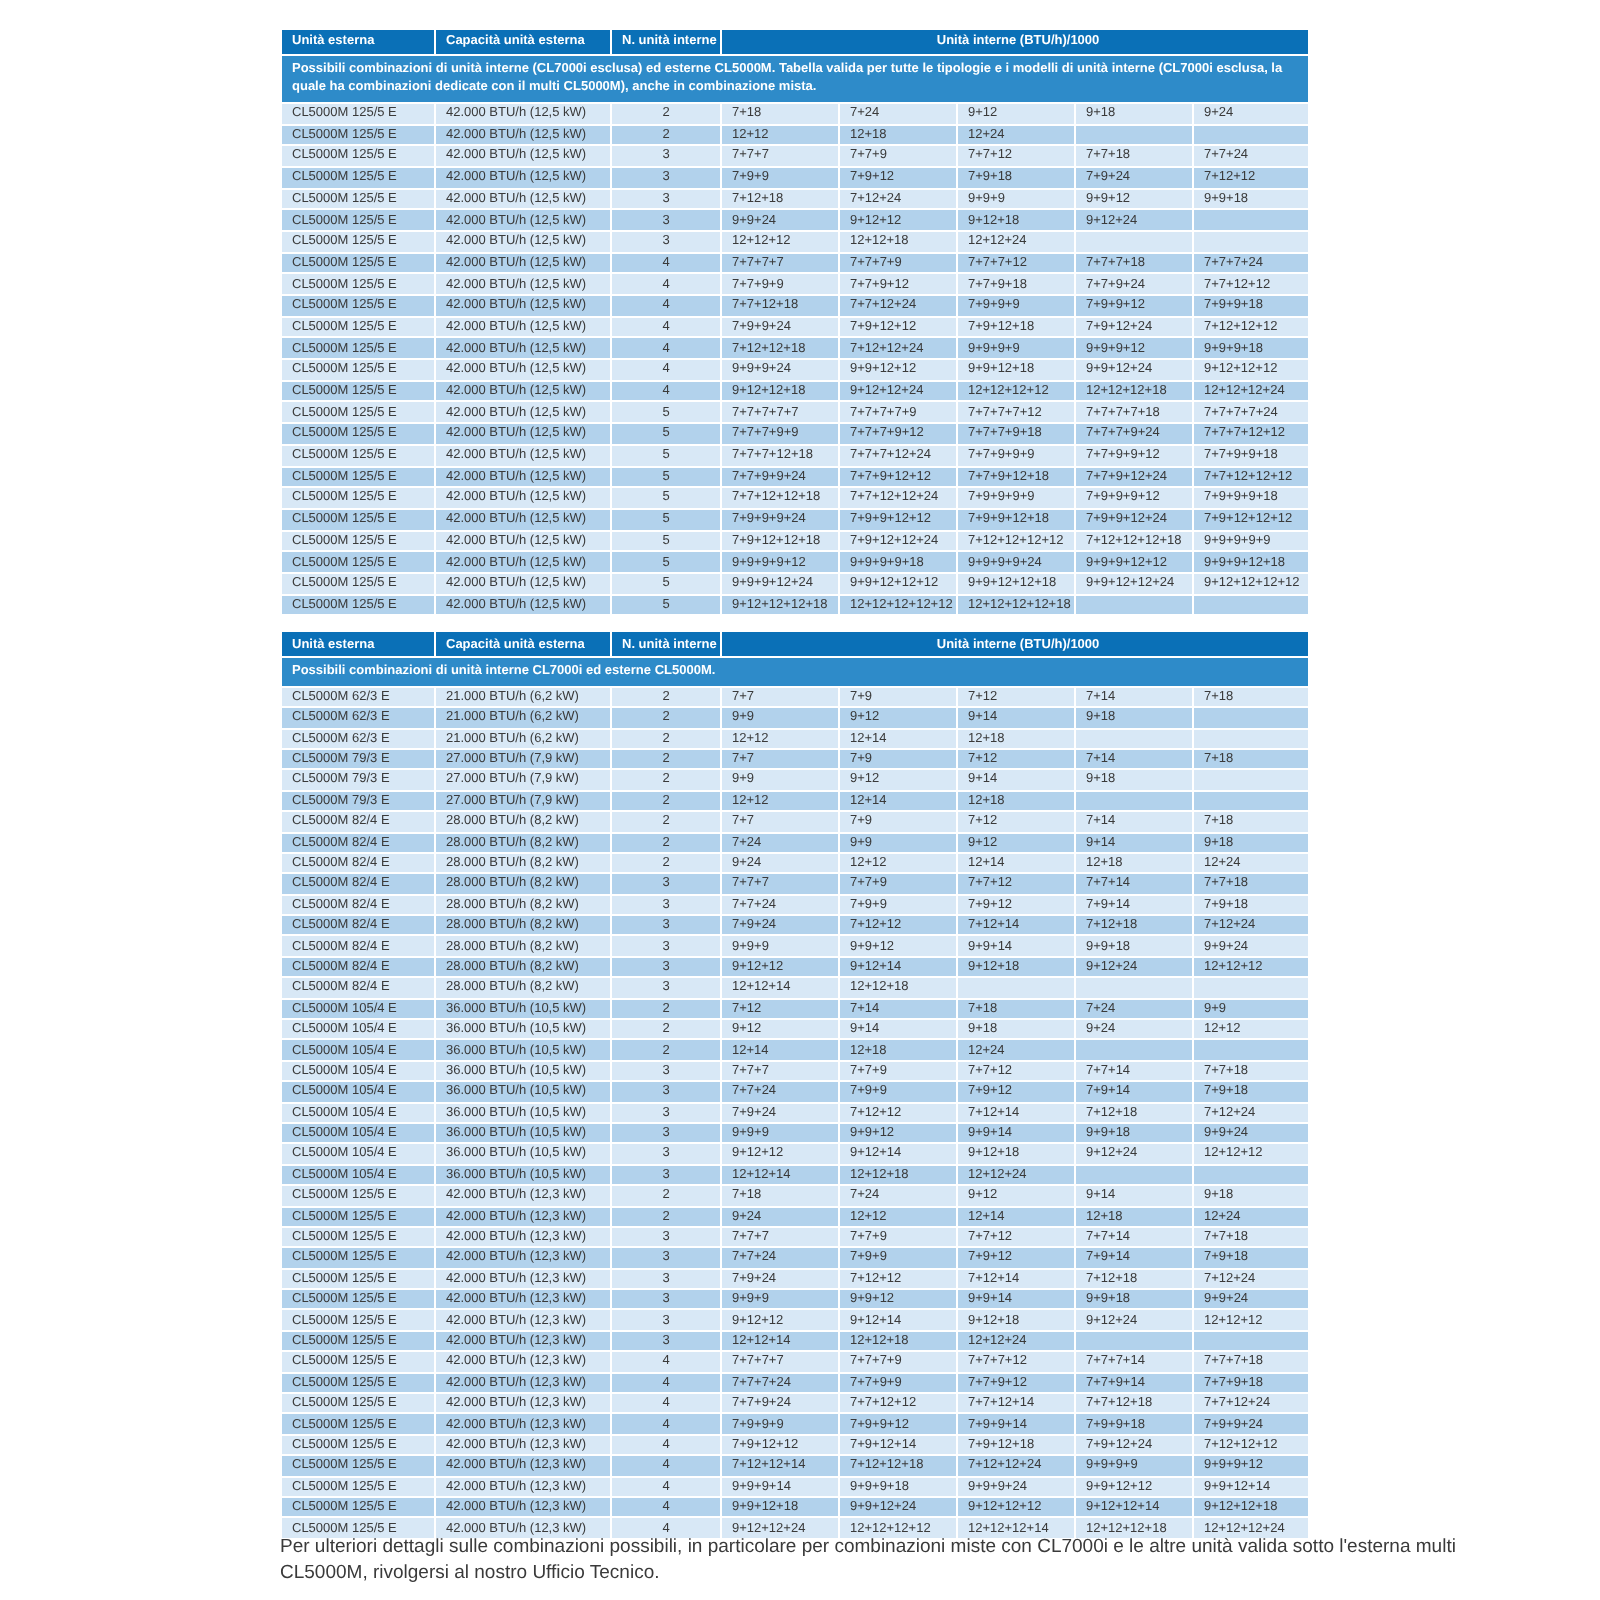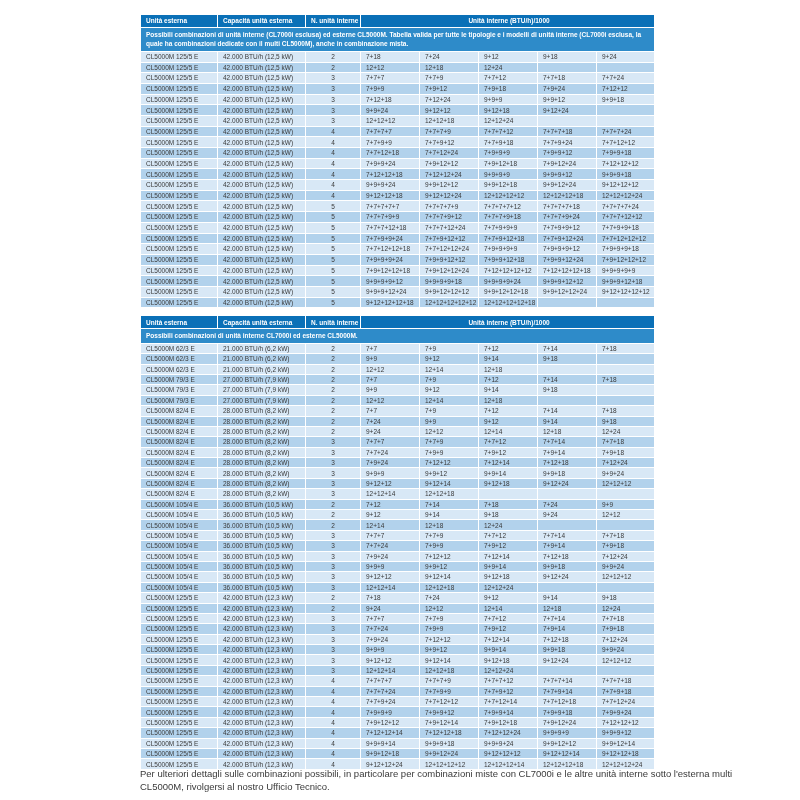--- a/index.html
+++ b/index.html
@@ -738,14 +738,14 @@
             <td class="num">4</td>
             <td>9+12+12+24</td>
             <td>12+12+12+12</td>
             <td>12+12+12+14</td>
             <td>12+12+12+18</td>
             <td>12+12+12+24</td>
           </tr>
         </tbody>
       </table>
   </div>
-  <p class="footer">Per ulteriori dettagli sulle combinazioni possibili, in particolare per combinazioni miste con CL7000i e le altre unità interne sotto l'esterna multi CL5000M, rivolgersi al nostro Ufficio Tecnico.</p>
+  <p class="footer">Per ulteriori dettagli sulle combinazioni possibili, in particolare per combinazioni miste con CL7000i e le altre unità valida sotto l'esterna multi CL5000M, rivolgersi al nostro Ufficio Tecnico.</p>
 </div>
 
 </body></html>

